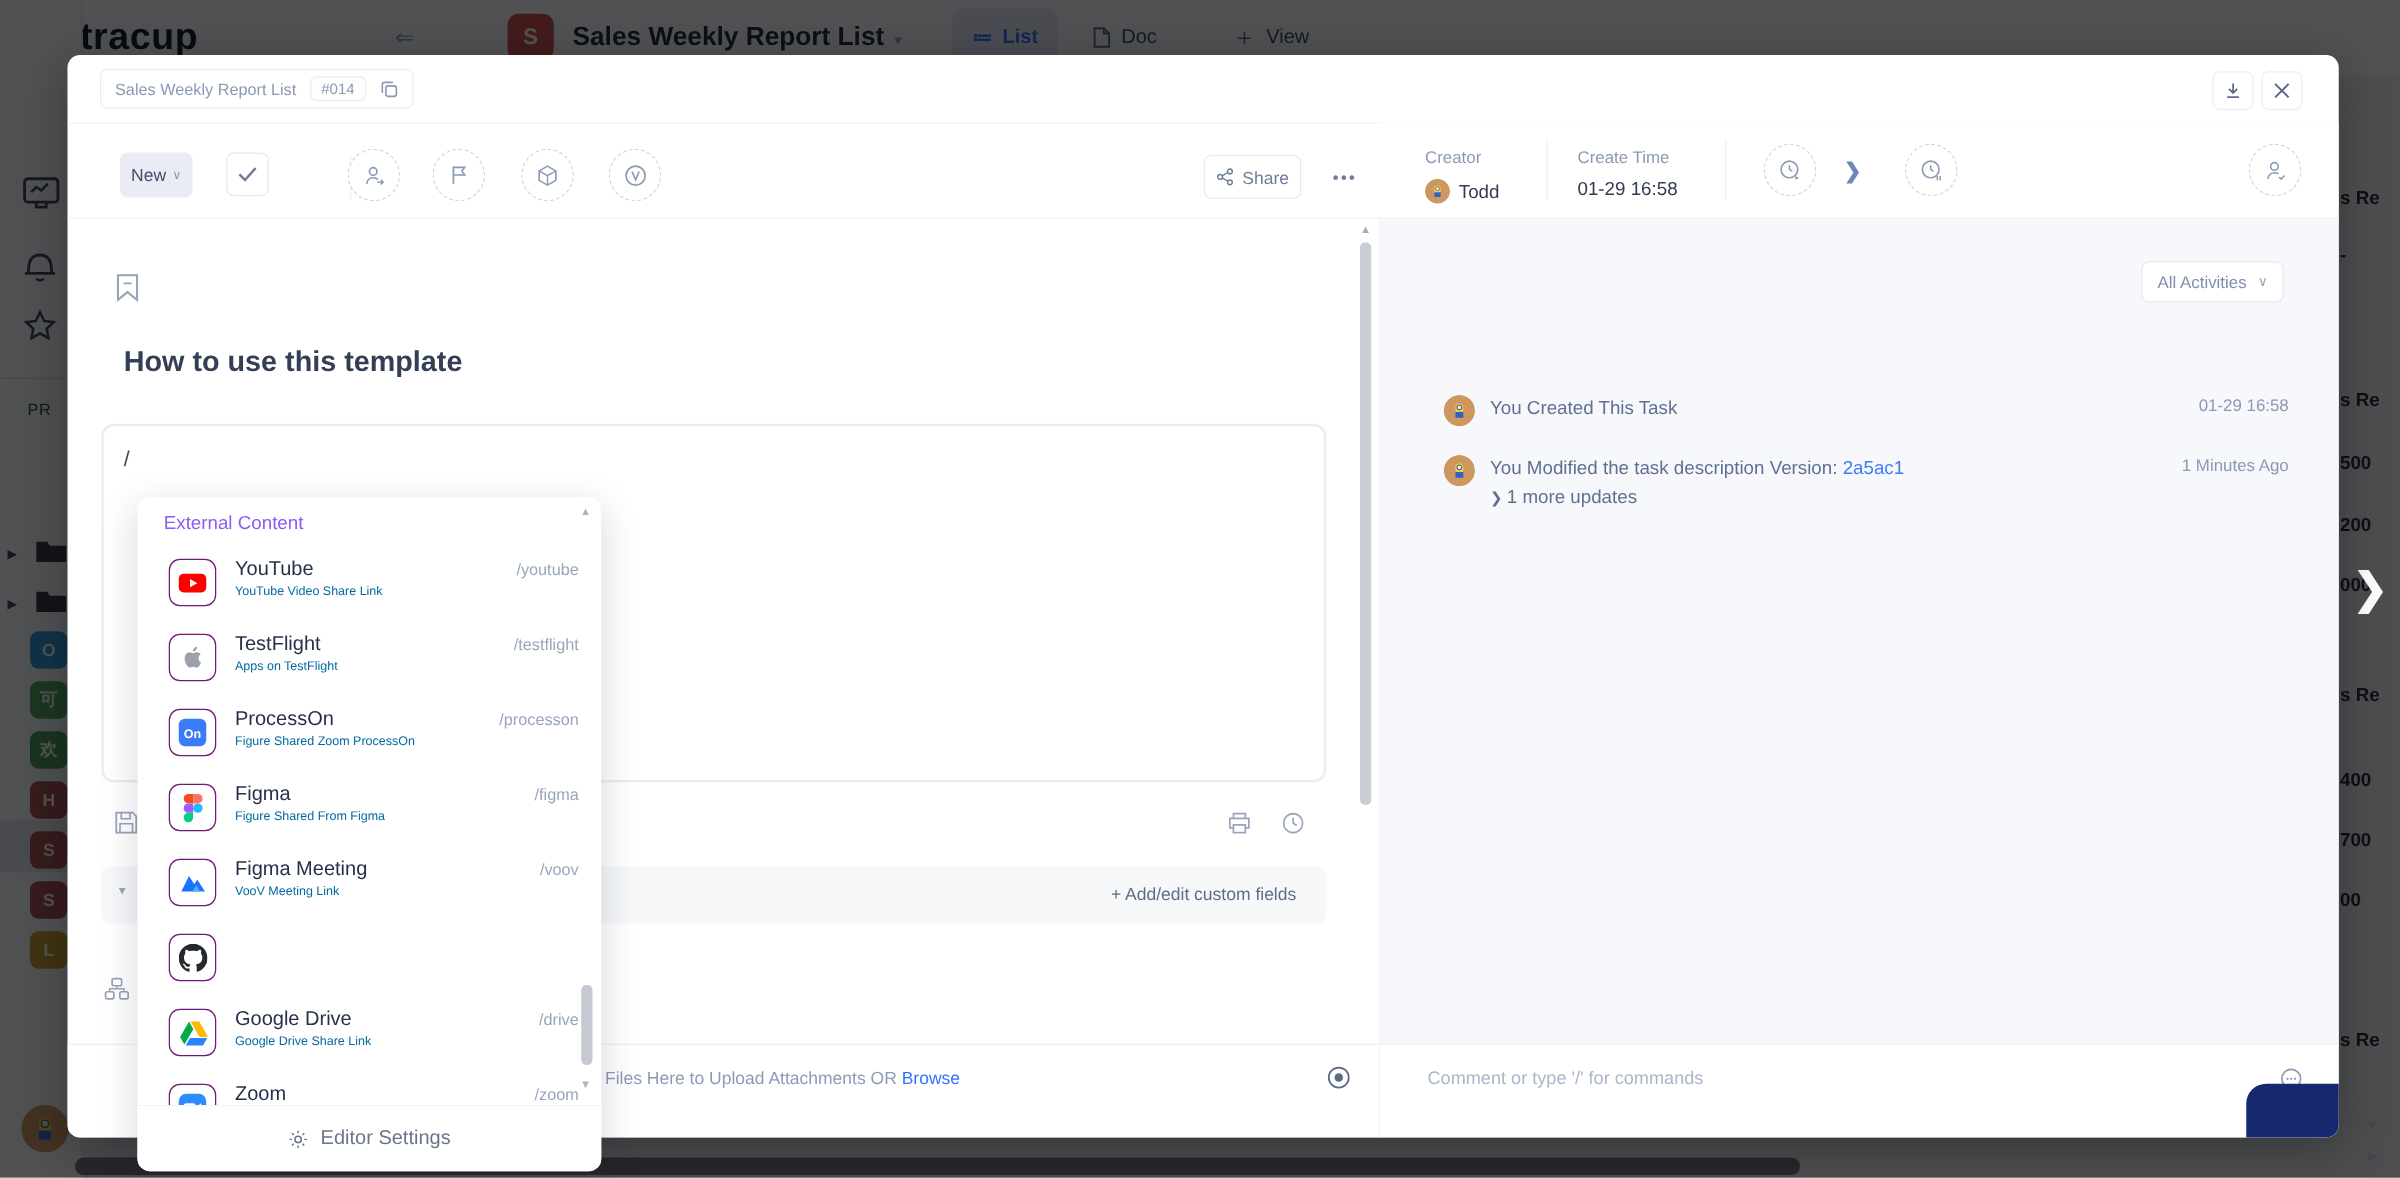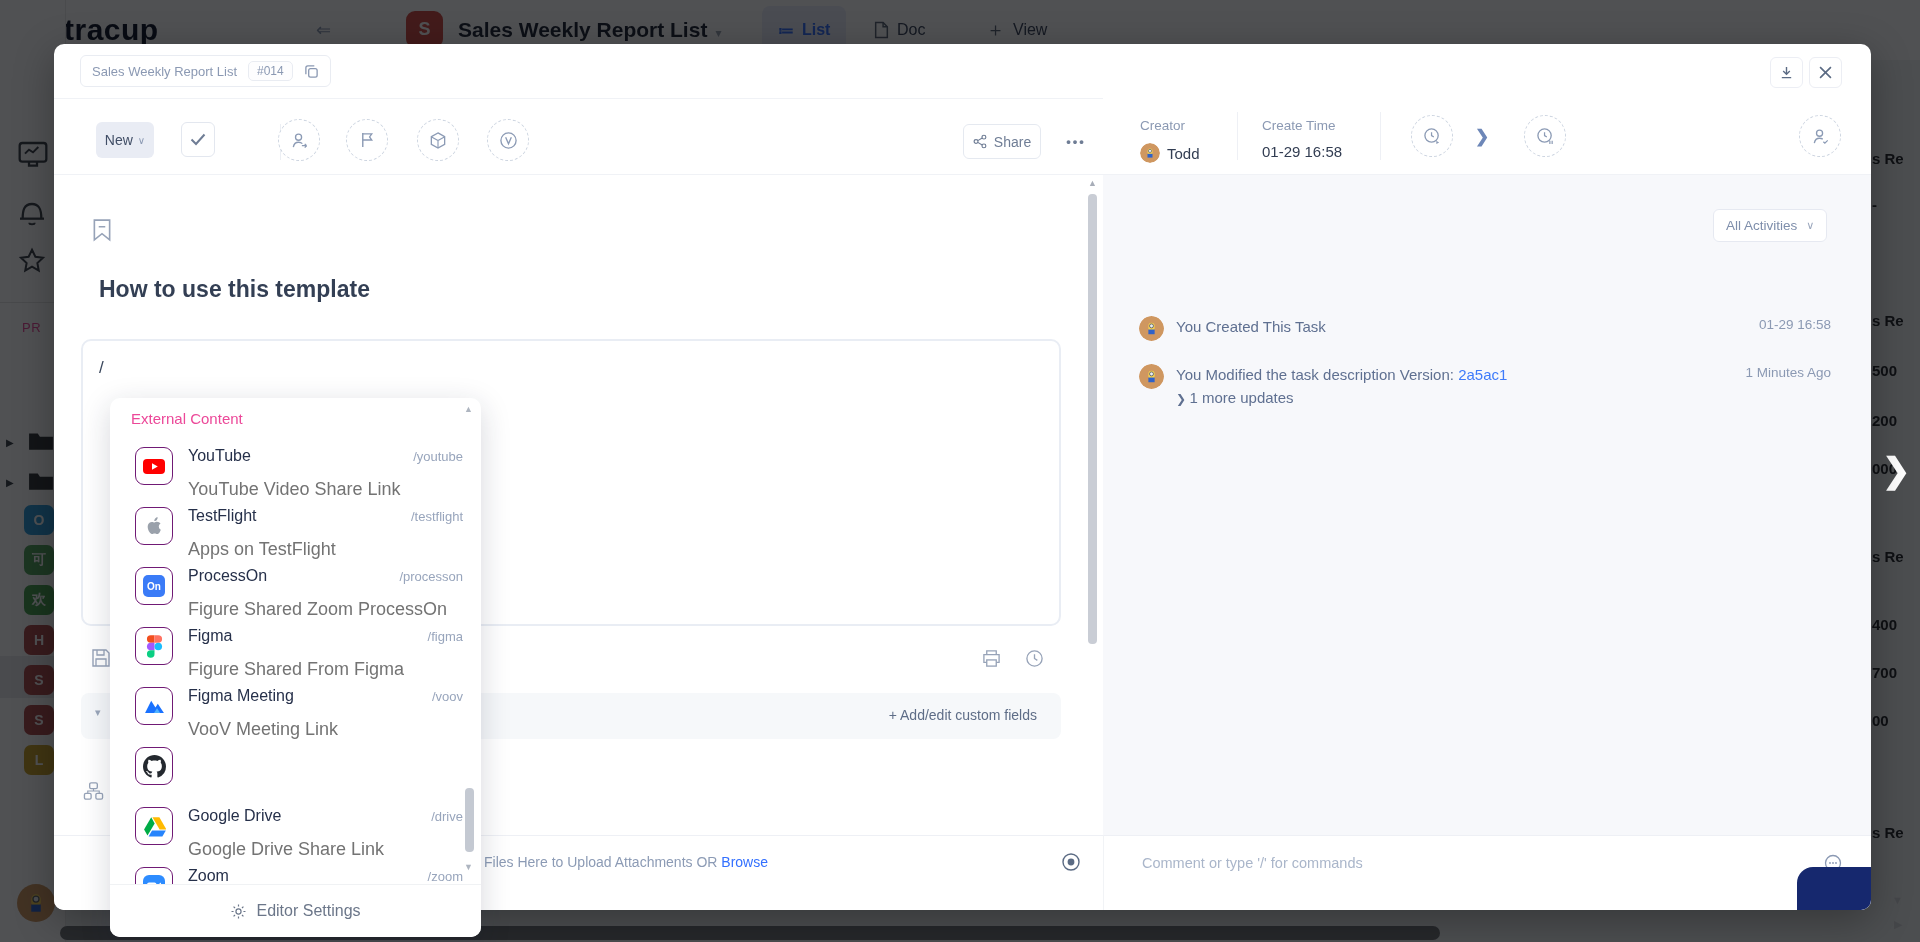--- a/index.html
+++ b/index.html
@@ -16,21 +16,21 @@
   .brand{position:absolute;left:64px;top:13px;font-size:30px;font-weight:bold;color:#10172b;letter-spacing:.5px}
   .proj-tile{position:absolute;left:406px;top:11px;width:37px;height:37px;border-radius:9px;background:#d24a43;
              color:#fff;font-weight:bold;font-size:18px;display:flex;align-items:center;justify-content:center}
   .proj-title{position:absolute;left:458px;top:18px;font-size:21px;font-weight:bold;color:#1d2433}
   .proj-title:after{content:"▾";font-size:12px;color:#9aa3b2;margin-left:8px;font-weight:normal}
   .tab-list{position:absolute;left:762px;top:6px;height:48px;padding:0 16px;background:#e9eefb;border-radius:8px;
             display:flex;align-items:center;gap:8px;color:#3370ff;font-size:16px;font-weight:bold}
   .tab-plain{position:absolute;top:16px;height:28px;display:flex;align-items:center;gap:8px;color:#39445a;font-size:16px}
   .collapse-glyph{position:absolute;left:316px;top:19px;font-size:18px;color:#8c9bb5}
   .sb-icon{position:absolute;left:17px;color:#3a4049}
-  .sb-sec{position:absolute;left:22px;top:320px;font-size:13px;font-weight:normal;color:#ec4899;letter-spacing:.5px}
+  .sb-sec{position:absolute;left:22px;top:320px;font-size:13px;font-weight:normal;color:#14532d;letter-spacing:.5px}
   .sb-row-hi{position:absolute;left:0;top:656px;width:66px;height:42px;background:#e9e9ee}
   .sb-tile{position:absolute;left:24px;width:30px;height:30px;border-radius:7px;color:#fff;font-size:14px;font-weight:bold;
            display:flex;align-items:center;justify-content:center}
   .sb-caret{position:absolute;left:6px;font-size:10px;color:#3a4049}
   #ghost-col{position:absolute;left:1872px;top:0;width:48px;bottom:0;font-size:15px;color:#23262b}
   #ghost-col span{position:absolute;left:0;white-space:nowrap;font-weight:bold}
   .hscroll{position:absolute;left:60px;top:926px;width:1380px;height:14px;background:#73767a;border-radius:7px}
   .tiny-arrow{position:absolute;font-size:11px;color:#d8dadc}
 
   #dim-overlay{position:absolute;inset:0;background:rgba(5,7,10,.70)}
@@ -90,45 +90,45 @@
   .meta-label{position:absolute;top:20px;font-size:13.5px;color:#8b99b3}
   .meta-val{position:absolute;top:45px;font-size:15px;color:#323d52;display:flex;align-items:center;gap:7px}
   .rh-vdiv{position:absolute;top:14px;width:1px;height:48px;background:#eef0f5}
   .rh-chev{position:absolute;left:372px;top:28px;font-size:17px;font-weight:bold;color:#6d87b8}
   .rh-chev:after{content:"❯"}
   .acts{position:absolute;left:0;top:77px;width:100%;height:660px;background:#f7f8fb}
   .act-filter{position:absolute;left:610px;top:34px;height:33px;background:#fff;border:1px solid #e6e9f1;border-radius:6px;
               display:flex;align-items:center;gap:9px;padding:0 12px;font-size:13.5px;color:#7e8eab;cursor:pointer}
   .act-filter:after{content:"∨";font-size:11px;color:#9aa6bc}
   .avatar{width:25px;height:25px;border-radius:50%;overflow:hidden;flex:none}
-  .act-row{position:absolute;left:36px;right:40px;display:flex;gap:12px;align-items:flex-start}
+  .act-row{position:absolute;left:52px;right:40px;display:flex;gap:12px;align-items:flex-start}
   .act-text{font-size:15px;color:#5f7091;line-height:21px}
   .act-text a{color:#3e7bfa;text-decoration:none;cursor:pointer}
   .act-time{position:absolute;right:0;top:1px;font-size:13.5px;color:#8b99b3;white-space:nowrap}
   .act-more{margin-top:4px;font-size:15px;color:#5f7091;cursor:pointer}
   .act-more:before{content:"❯ ";font-size:12px}
   .comment-bar{position:absolute;left:0;top:737px;width:100%;height:75px;background:#fff;
                border-top:1px solid #eef0f5;border-left:1px solid #f1f3f6}
   .comment-ph{position:absolute;left:38px;top:19px;font-size:14.5px;color:#aab6ca}
   .smiley{position:absolute;right:28px;top:17px;color:#8b99b3;cursor:pointer}
   .navy-btn{position:absolute;left:1743px;top:823px;width:150px;height:84px;border-radius:16px;background:#16286e;cursor:pointer}
 
   
   #slash-menu{position:absolute;left:110px;top:398px;width:371px;height:539px;background:#fff;border-radius:10px;
               box-shadow:0 8px 30px rgba(25,35,60,.18);z-index:30}
   .menu-list{position:absolute;left:0;top:0;width:100%;height:486px;overflow:hidden}
-  .menu-sec{position:absolute;left:21px;top:12px;font-size:15px;color:#ec4899}
+  .menu-sec{position:absolute;left:21px;top:12px;font-size:15px;color:#8b5cf6}
   .menu-item{position:absolute;left:25px;right:18px;height:56px;display:flex;gap:15px;cursor:pointer}
   .mi-icon{width:38px;height:38px;border:1px solid #701a75;border-radius:9px;background:#fff;flex:none;
            display:flex;align-items:center;justify-content:center}
   .mi-col{flex:1;min-width:0}
   .mi-row1{display:flex;justify-content:space-between;align-items:baseline}
   .mi-name{font-size:16px;color:#26304a}
   .mi-cmd{font-size:13px;color:#98a5bc}
-  .mi-desc{font-size:18px;color:#737373;margin-top:14px}
+  .mi-desc{font-size:10px;color:#0369a1;margin-top:3px}
   .menu-scroll-up{position:absolute;right:8px;top:6px;font-size:9px;color:#aeb5c0}
   .menu-scroll-up:after{content:"▲"}
   .menu-scroll-dn{position:absolute;right:8px;top:464px;font-size:9px;color:#aeb5c0}
   .menu-scroll-dn:after{content:"▼"}
   .menu-thumb{position:absolute;right:7px;top:390px;width:9px;height:64px;background:#c4c9d2;border-radius:4px}
   .menu-footer{position:absolute;left:0;top:486px;width:100%;height:53px;border-top:1px solid #f0f2f4;
                display:flex;align-items:center;justify-content:center;gap:9px;color:#6b7689;font-size:16px;cursor:pointer;
                border-radius:0 0 10px 10px;background:#fff}
 </style>
 </head>

